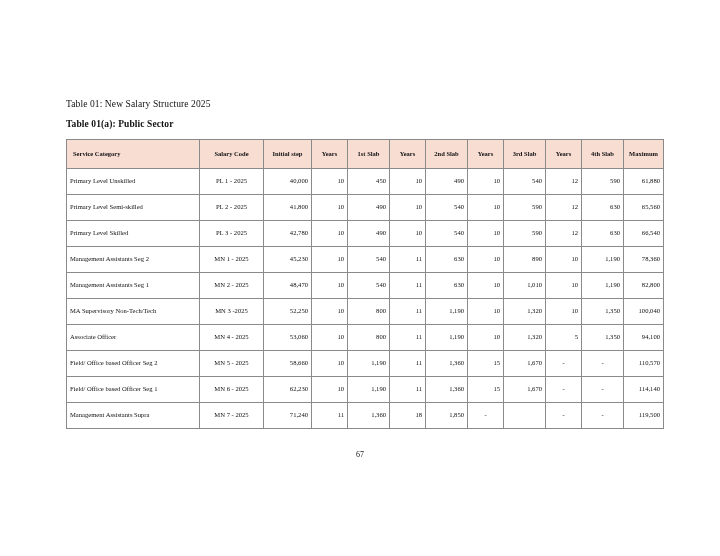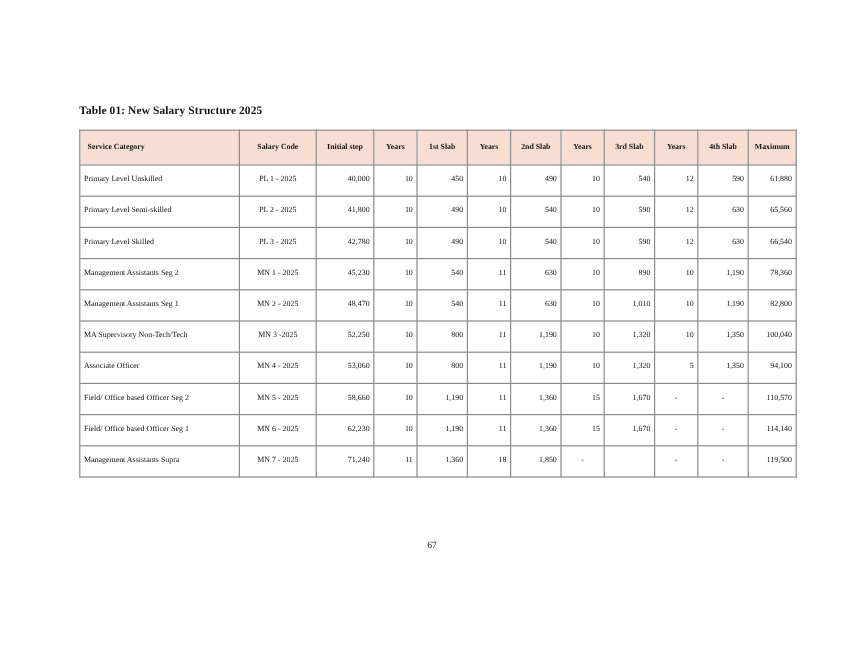--- a/index.html
+++ b/index.html
@@ -21,23 +21,23 @@
     background: #ffffff;
   }
   .doc-body {
     position: absolute;
     left: 66px;
     top: 88px;
     width: 598px;
   }
   .doc-title {
     font-size: 9.5px;
-    font-weight: bold;
+    font-weight: normal;
     letter-spacing: 0.1px;
-    margin: 0 0 10px 0;
+    margin: 11px 0 10px 0;
     color: #111111;
   }
   .doc-subtitle {
     font-size: 9.5px;
     font-weight: bold;
     letter-spacing: 0.1px;
     margin: 0 0 10px 0;
     color: #111111;
   }
   table.salary-table {
@@ -97,20 +97,21 @@
 </style>
 </head>
 <body>
 
 <div class="page">
 
   <div class="doc-body">
 
     <h1 class="doc-title">Table 01: New Salary Structure 2025</h1>
 
+    <h2 class="doc-subtitle">Table 01(a): Public Sector</h2>
 
     <table class="salary-table">
       <colgroup>
         <col style="width:133px">
         <col style="width:64px">
         <col style="width:48px">
         <col style="width:36px">
         <col style="width:42px">
         <col style="width:36px">
         <col style="width:42px">

